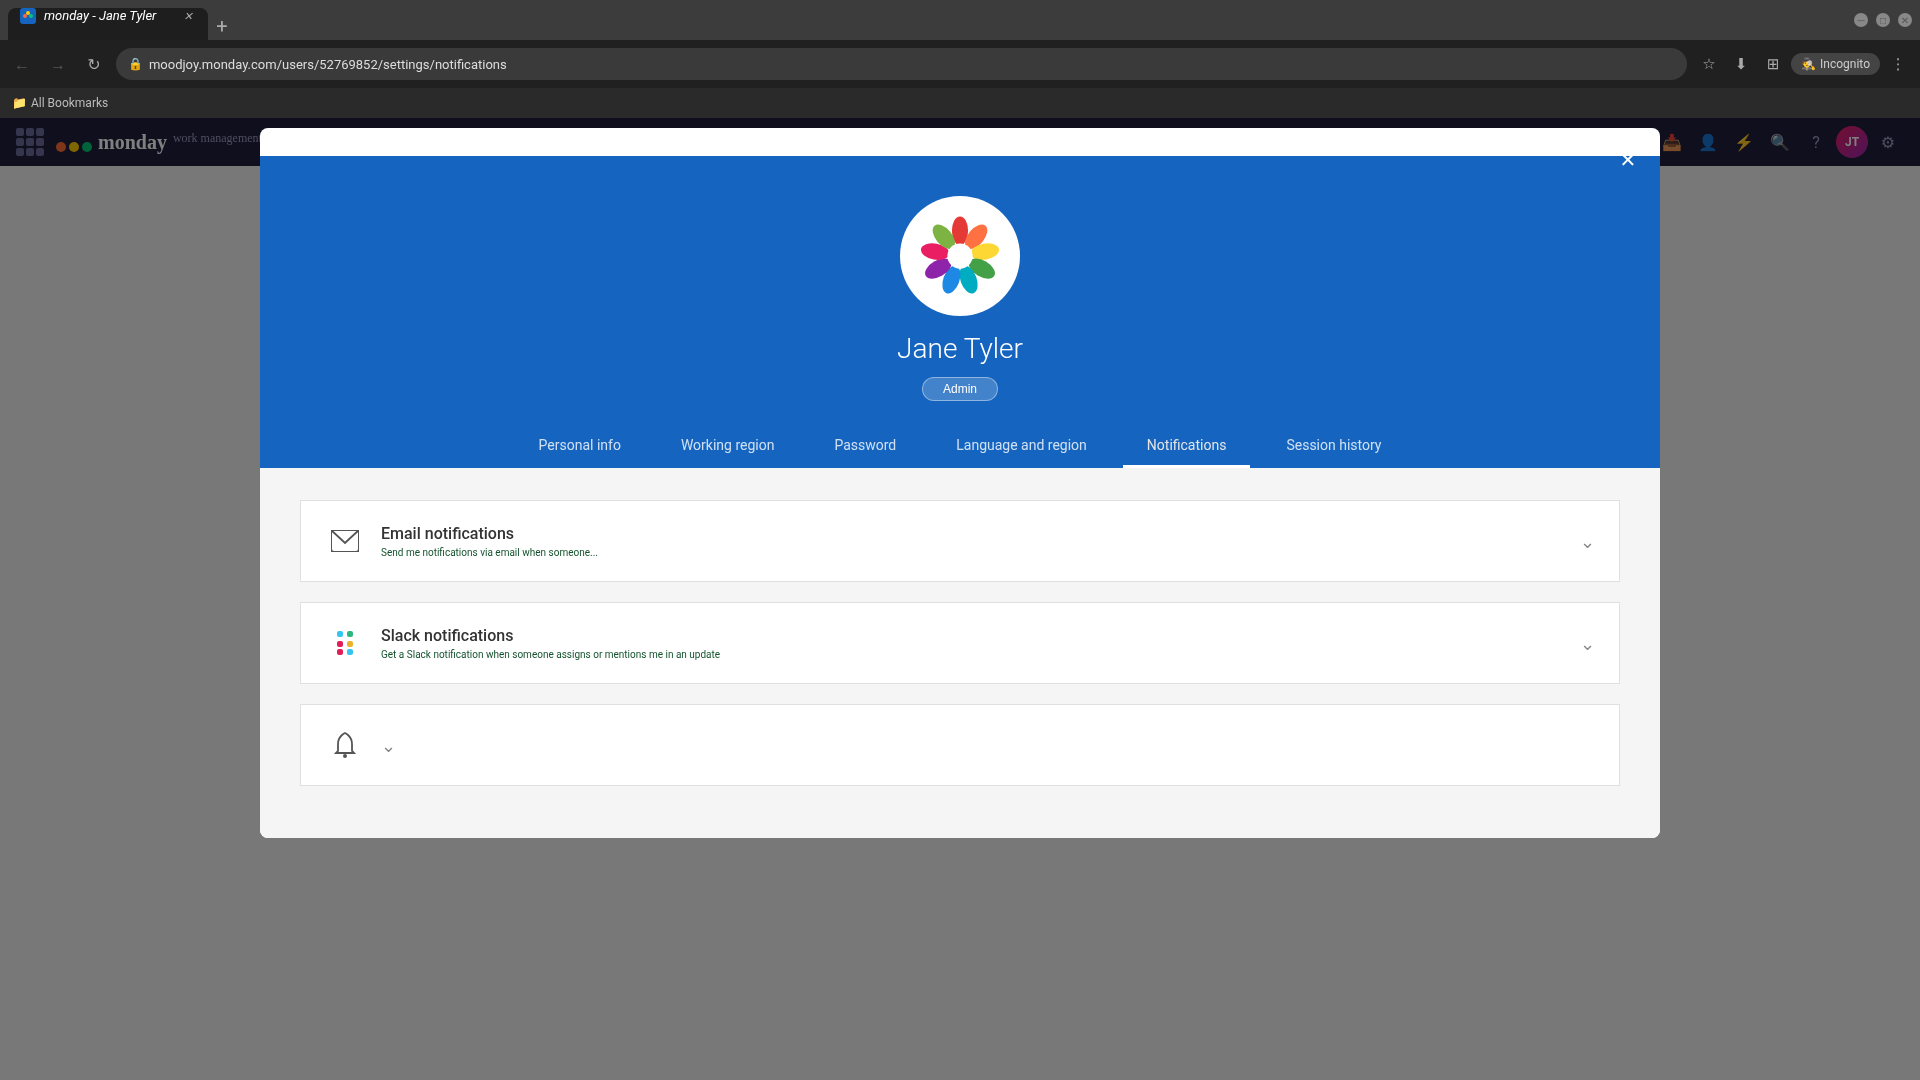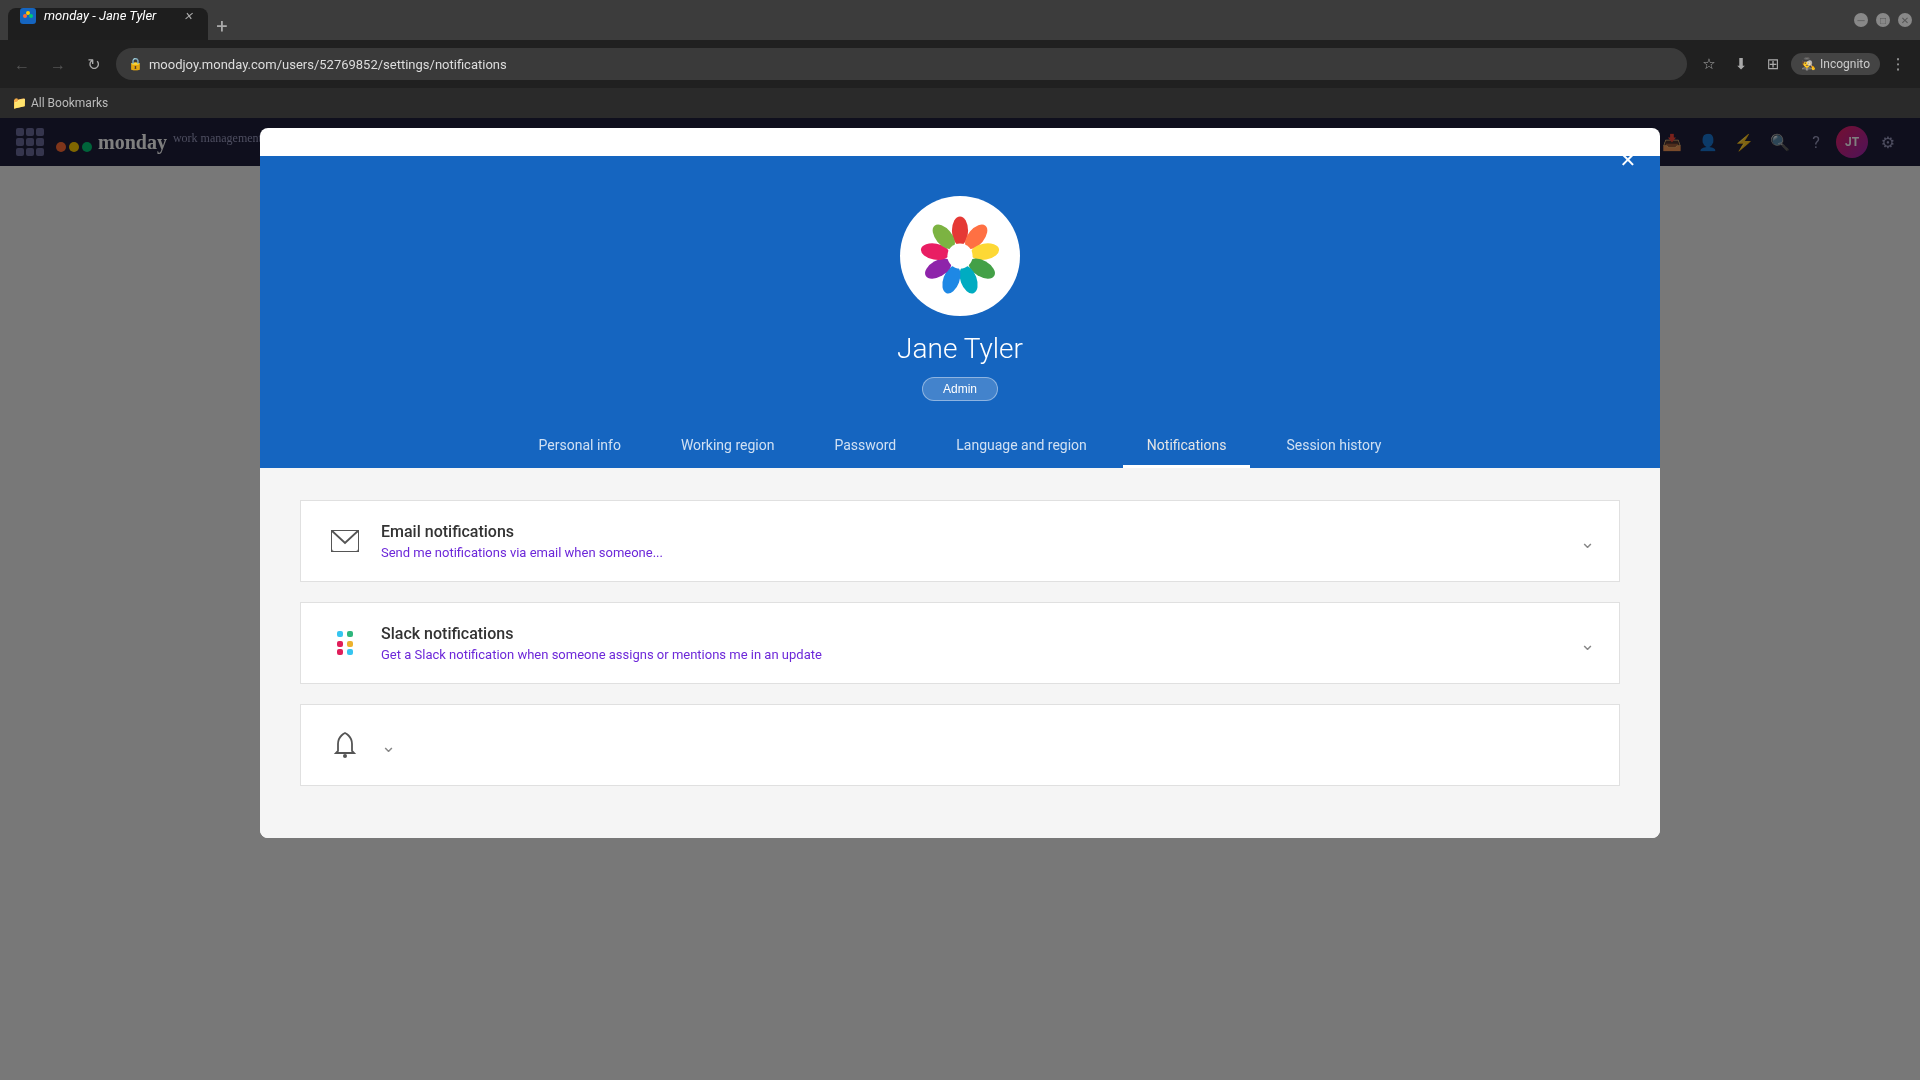--- a/index.html
+++ b/index.html
@@ -447,22 +447,22 @@
     }
 
     .notif-title {
       font-size: 16px;
       font-weight: 500;
       color: #333;
       margin-bottom: 4px;
     }
 
     .notif-desc {
-      font-size: 13px;
-      color: #6d28d9;
+      font-size: 10px;
+      color: #14532d;
     }
 
     .notif-chevron {
       color: #888;
       font-size: 18px;
     }
 
     
     .modal-content::-webkit-scrollbar { width: 8px; }
     .modal-content::-webkit-scrollbar-track { background: #f0f0f0; }

